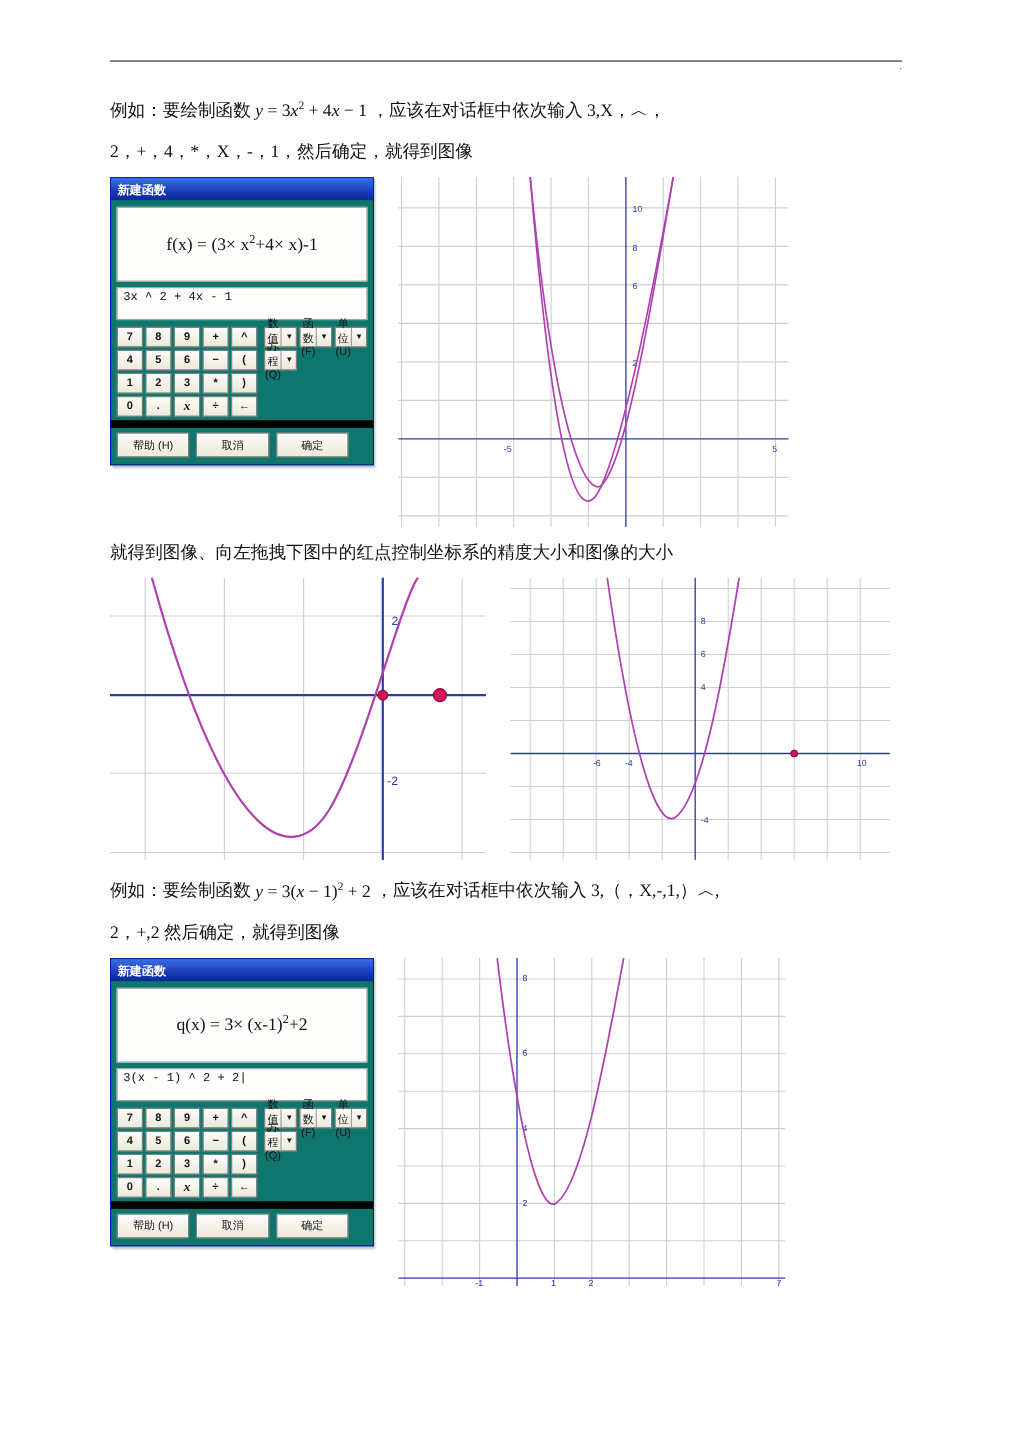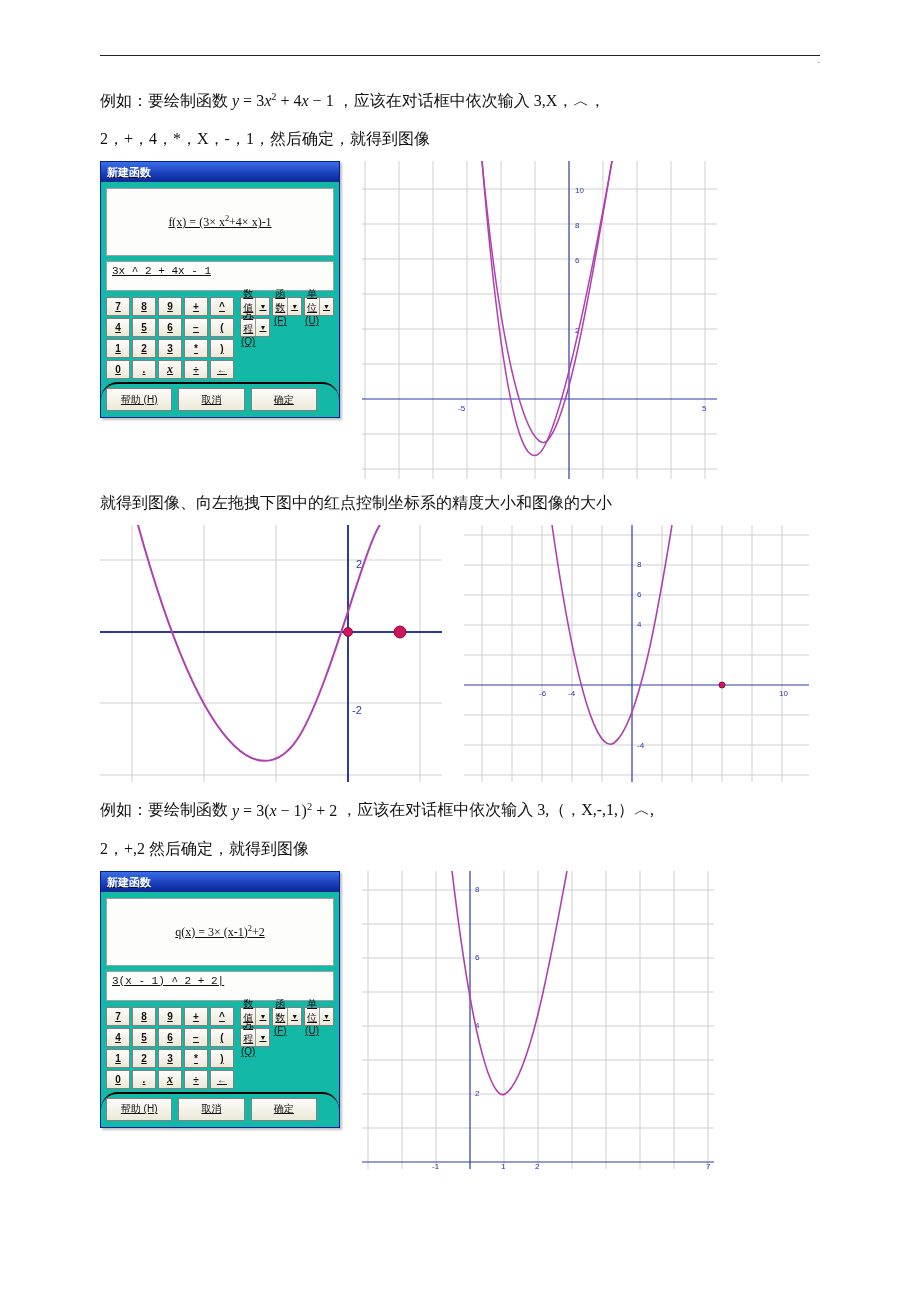--- a/index.html
+++ b/index.html
@@ -38,47 +38,46 @@
   .row {
     display: flex;
     align-items: flex-start;
     gap: 22px;
     margin: 6px 0 8px 0;
   }
 
   
   .dlg {
     width: 238px;
-    background: #14b8a6;
+    background: #0f766e;
     border: 1px solid #001ea0;
     box-shadow: 2px 2px 2px rgba(0,0,0,.25);
     font-family: Tahoma, "Microsoft Sans Serif", sans-serif;
     font-size: 11px;
-    text-decoration: underline;
   }
   .dlg-title {
     height: 20px;
     background: linear-gradient(#3a6ee5, #1b3fbb 60%, #082a9a);
     color: #fff;
     font-weight: bold;
     padding: 3px 6px 0 6px;
     box-sizing: border-box;
     border-bottom: 1px solid #0a2a8a;
     font-size: 11px;
   }
   .panel {
     margin: 6px 5px 0 5px;
     background: #fdfdfb;
     border: 1px solid #a0a0a0;
     height: 66px;
     display: flex;
     align-items: center;
     justify-content: center;
     font-family: "Times New Roman", serif;
-    font-size: 12px;
+    font-size: 16px;
   }
   .panel sup { font-size: .7em; }
   .expr-box {
     margin: 5px 5px 0 5px;
     background: #fdfdfb;
     border: 1px solid #a0a0a0;
     height: 30px;
     padding: 3px 17px 0 5px;
     font-family: "Courier New", monospace;
     font-size: 11px;
@@ -128,22 +127,21 @@
   .side-btn .arr {
     width: 13px; height: 17px;
     border-left: 1px solid #9a9a9a;
     display: flex; align-items: center; justify-content: center;
     font-size: 7px;
   }
   .btn-row {
     display: flex;
     gap: 6px;
     padding: 4px 22px 6px 5px;
-    border-top: 2px solid #000000;
-    border-radius: 17px;
+    border-top: 7px solid #000000;
   }
   .btn {
     flex: 1;
     background: linear-gradient(#fdfcfa, #ece9d8);
     border: 1px solid #808080;
     height: 21px;
     font-size: 10px;
     display: flex;
     align-items: center;
     justify-content: center;

